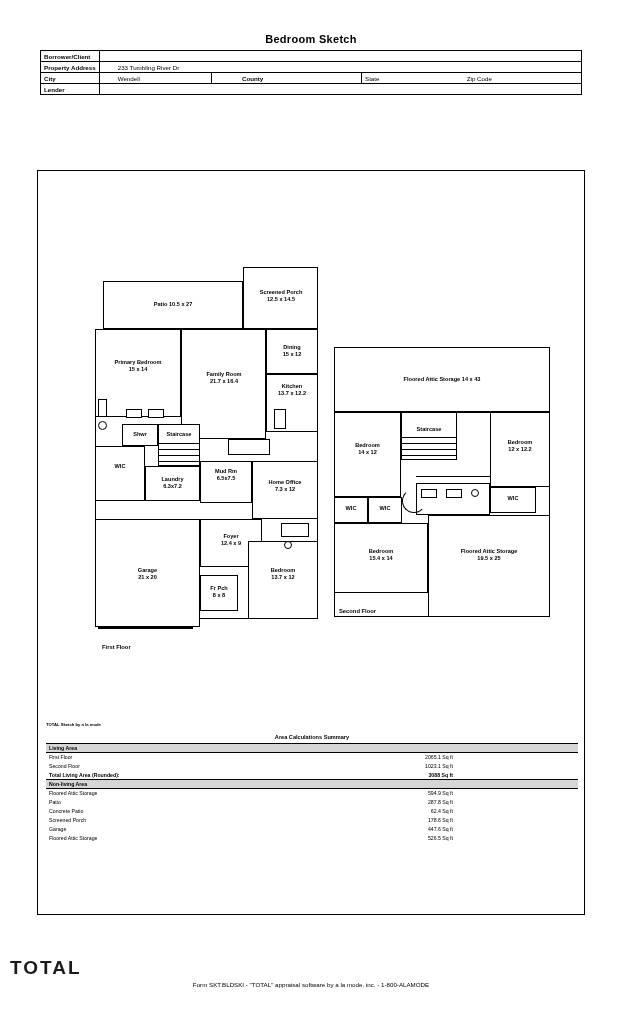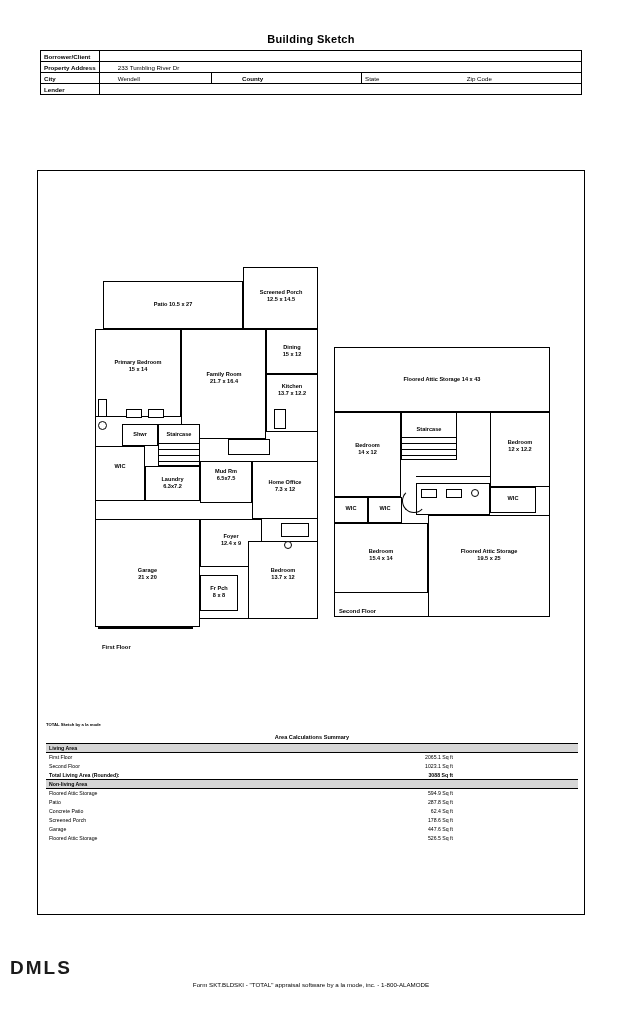--- a/index.html
+++ b/index.html
@@ -168,21 +168,21 @@
     left: 0;
     top: 981px;
     width: 622px;
     text-align: center;
     font-size: 6.2px;
   }
 </style>
 </head>
 <body>
 
-<div class="doc-title">Building Sketch</div>
+<div class="doc-title">Bedroom Sketch</div>
 
 <table class="hdr-table">
   <tbody>
       <tr>
     <td class="hdr-label">Borrower/Client</td>
     <td class="hdr-value val-ind" colspan="3"></td>
   </tr>
   <tr>
     <td class="hdr-label">Property Address</td>
     <td class="hdr-value val-ind" colspan="3">233 Tumbling River Dr</td>
@@ -393,14 +393,14 @@
     <tr class="calc-row">
       <td class="c-name">Floored Attic Storage</td>
       <td class="c-val">526.5 Sq ft</td>
       <td class="c-pad"></td>
     </tr>
   </tbody>
     </table>
 
 </div>
 
-<div class="logo">DMLS</div>
+<div class="logo">TOTAL</div>
 <div class="form-line">Form SKT.BLDSKI - "TOTAL" appraisal software by a la mode, inc. - 1-800-ALAMODE</div>
 
 </body></html>

